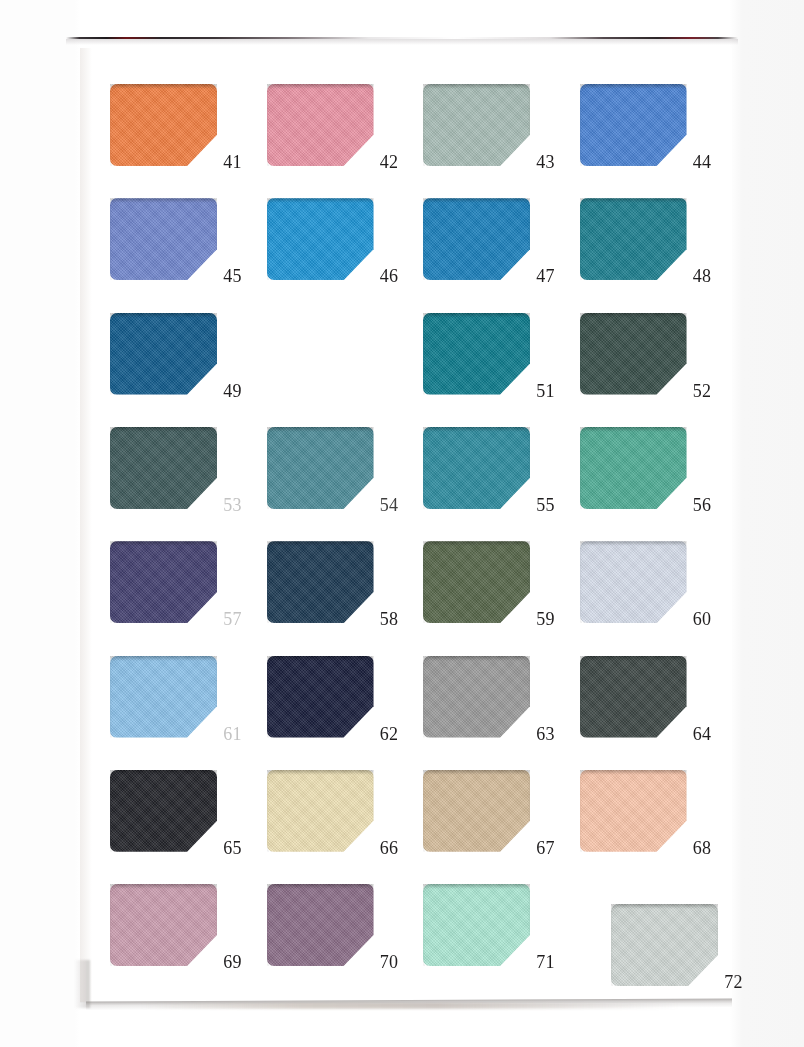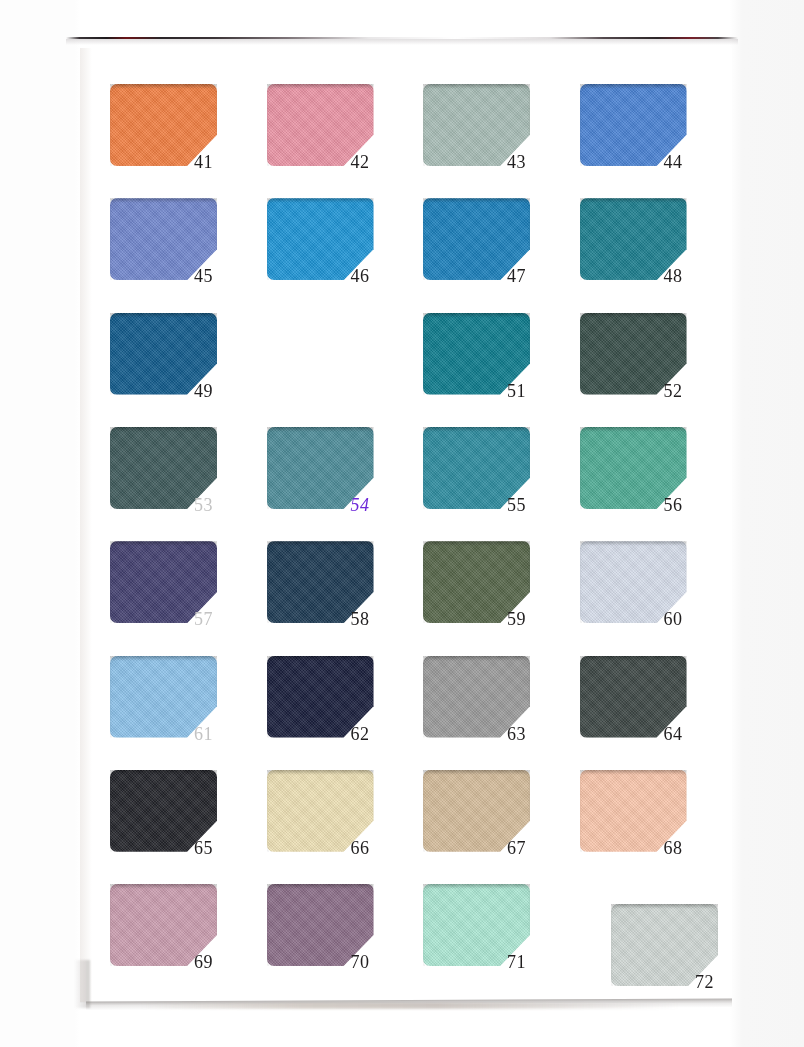--- a/index.html
+++ b/index.html
@@ -186,25 +186,25 @@
   .swatch-label {
     position: absolute;
     left: 84px;
     top: 68px;
     width: 48px;
     font-family: "Liberation Serif", "DejaVu Serif", serif;
     font-size: 18px;
     line-height: 20px;
     letter-spacing: 0.4px;
     color: #201e1f;
-    text-align: left;
+    text-align: right;
     white-space: nowrap;
   }
   .swatch-label.faded-strong { color: #c3c3c3; }
-  .swatch-label.faded-mid    { color: #6d28d9; font-style: italic; }
+  .swatch-label.faded-mid    { color: #404040; }
 </style>
 </head>
 <body>
 
 <div id="scan-backdrop"></div>
 <div id="page-surround"></div>
 
 <div id="scan-edge-line"></div>
 <div id="scan-edge-glow"></div>
 

